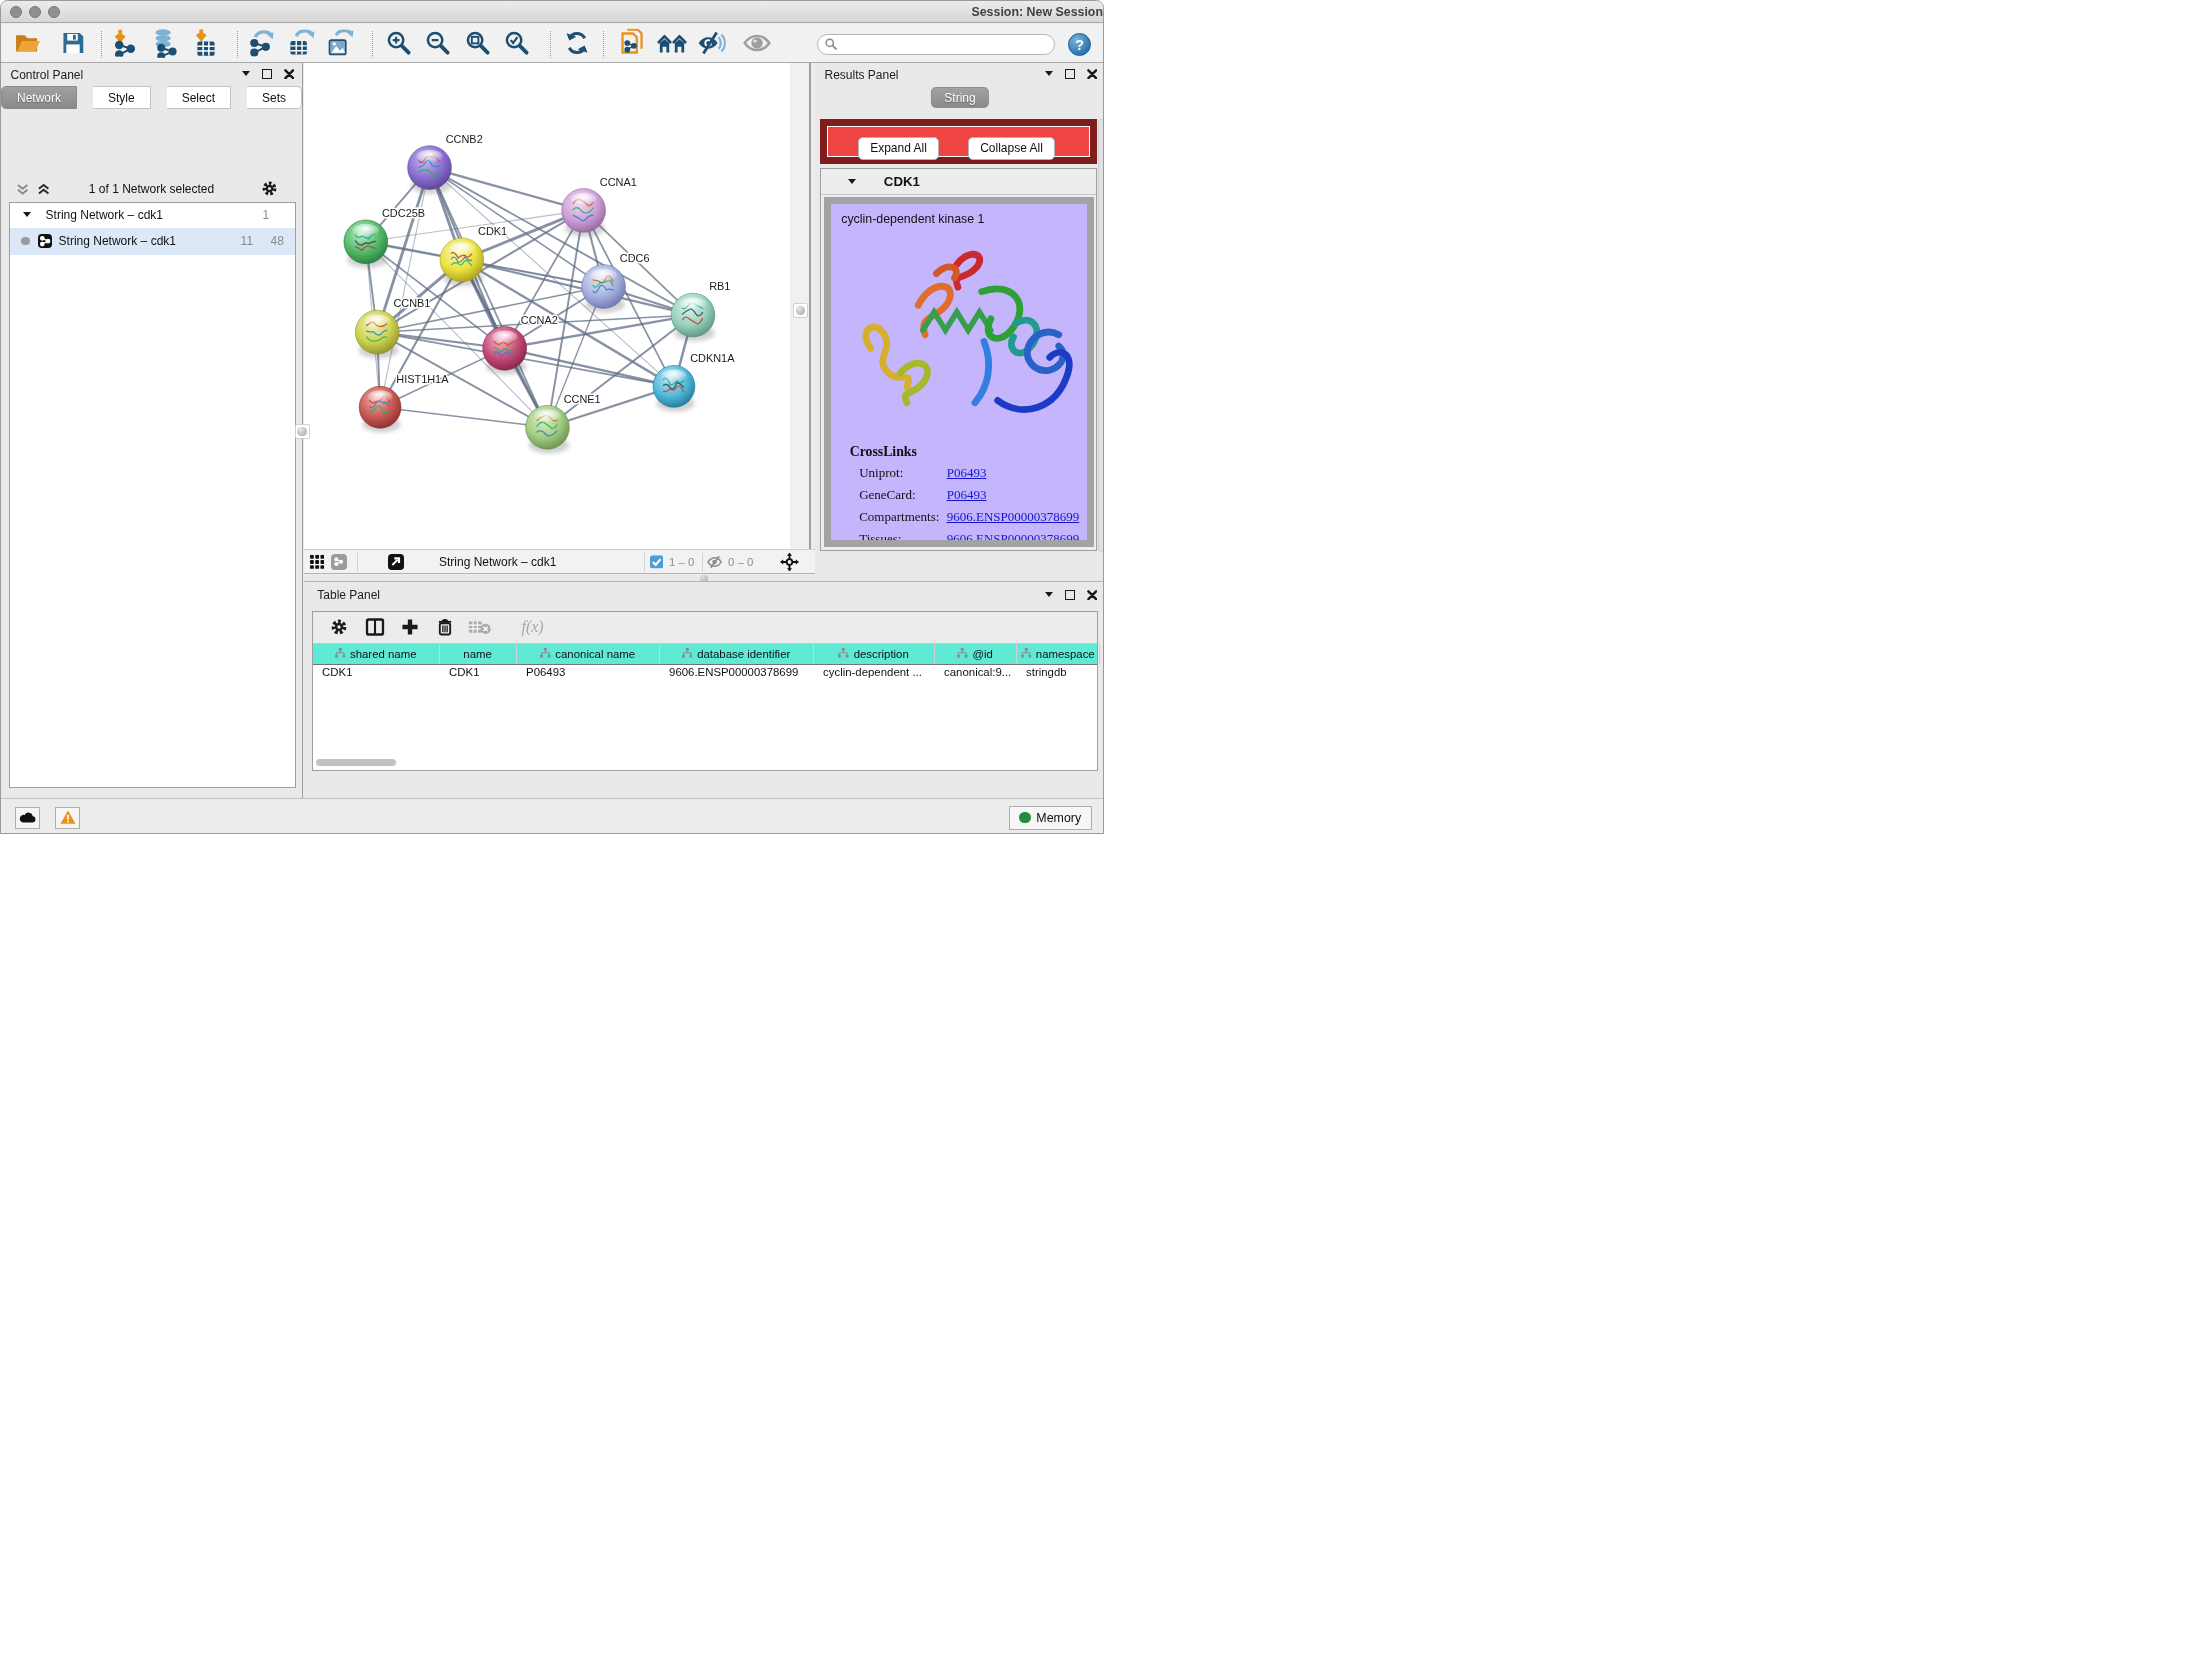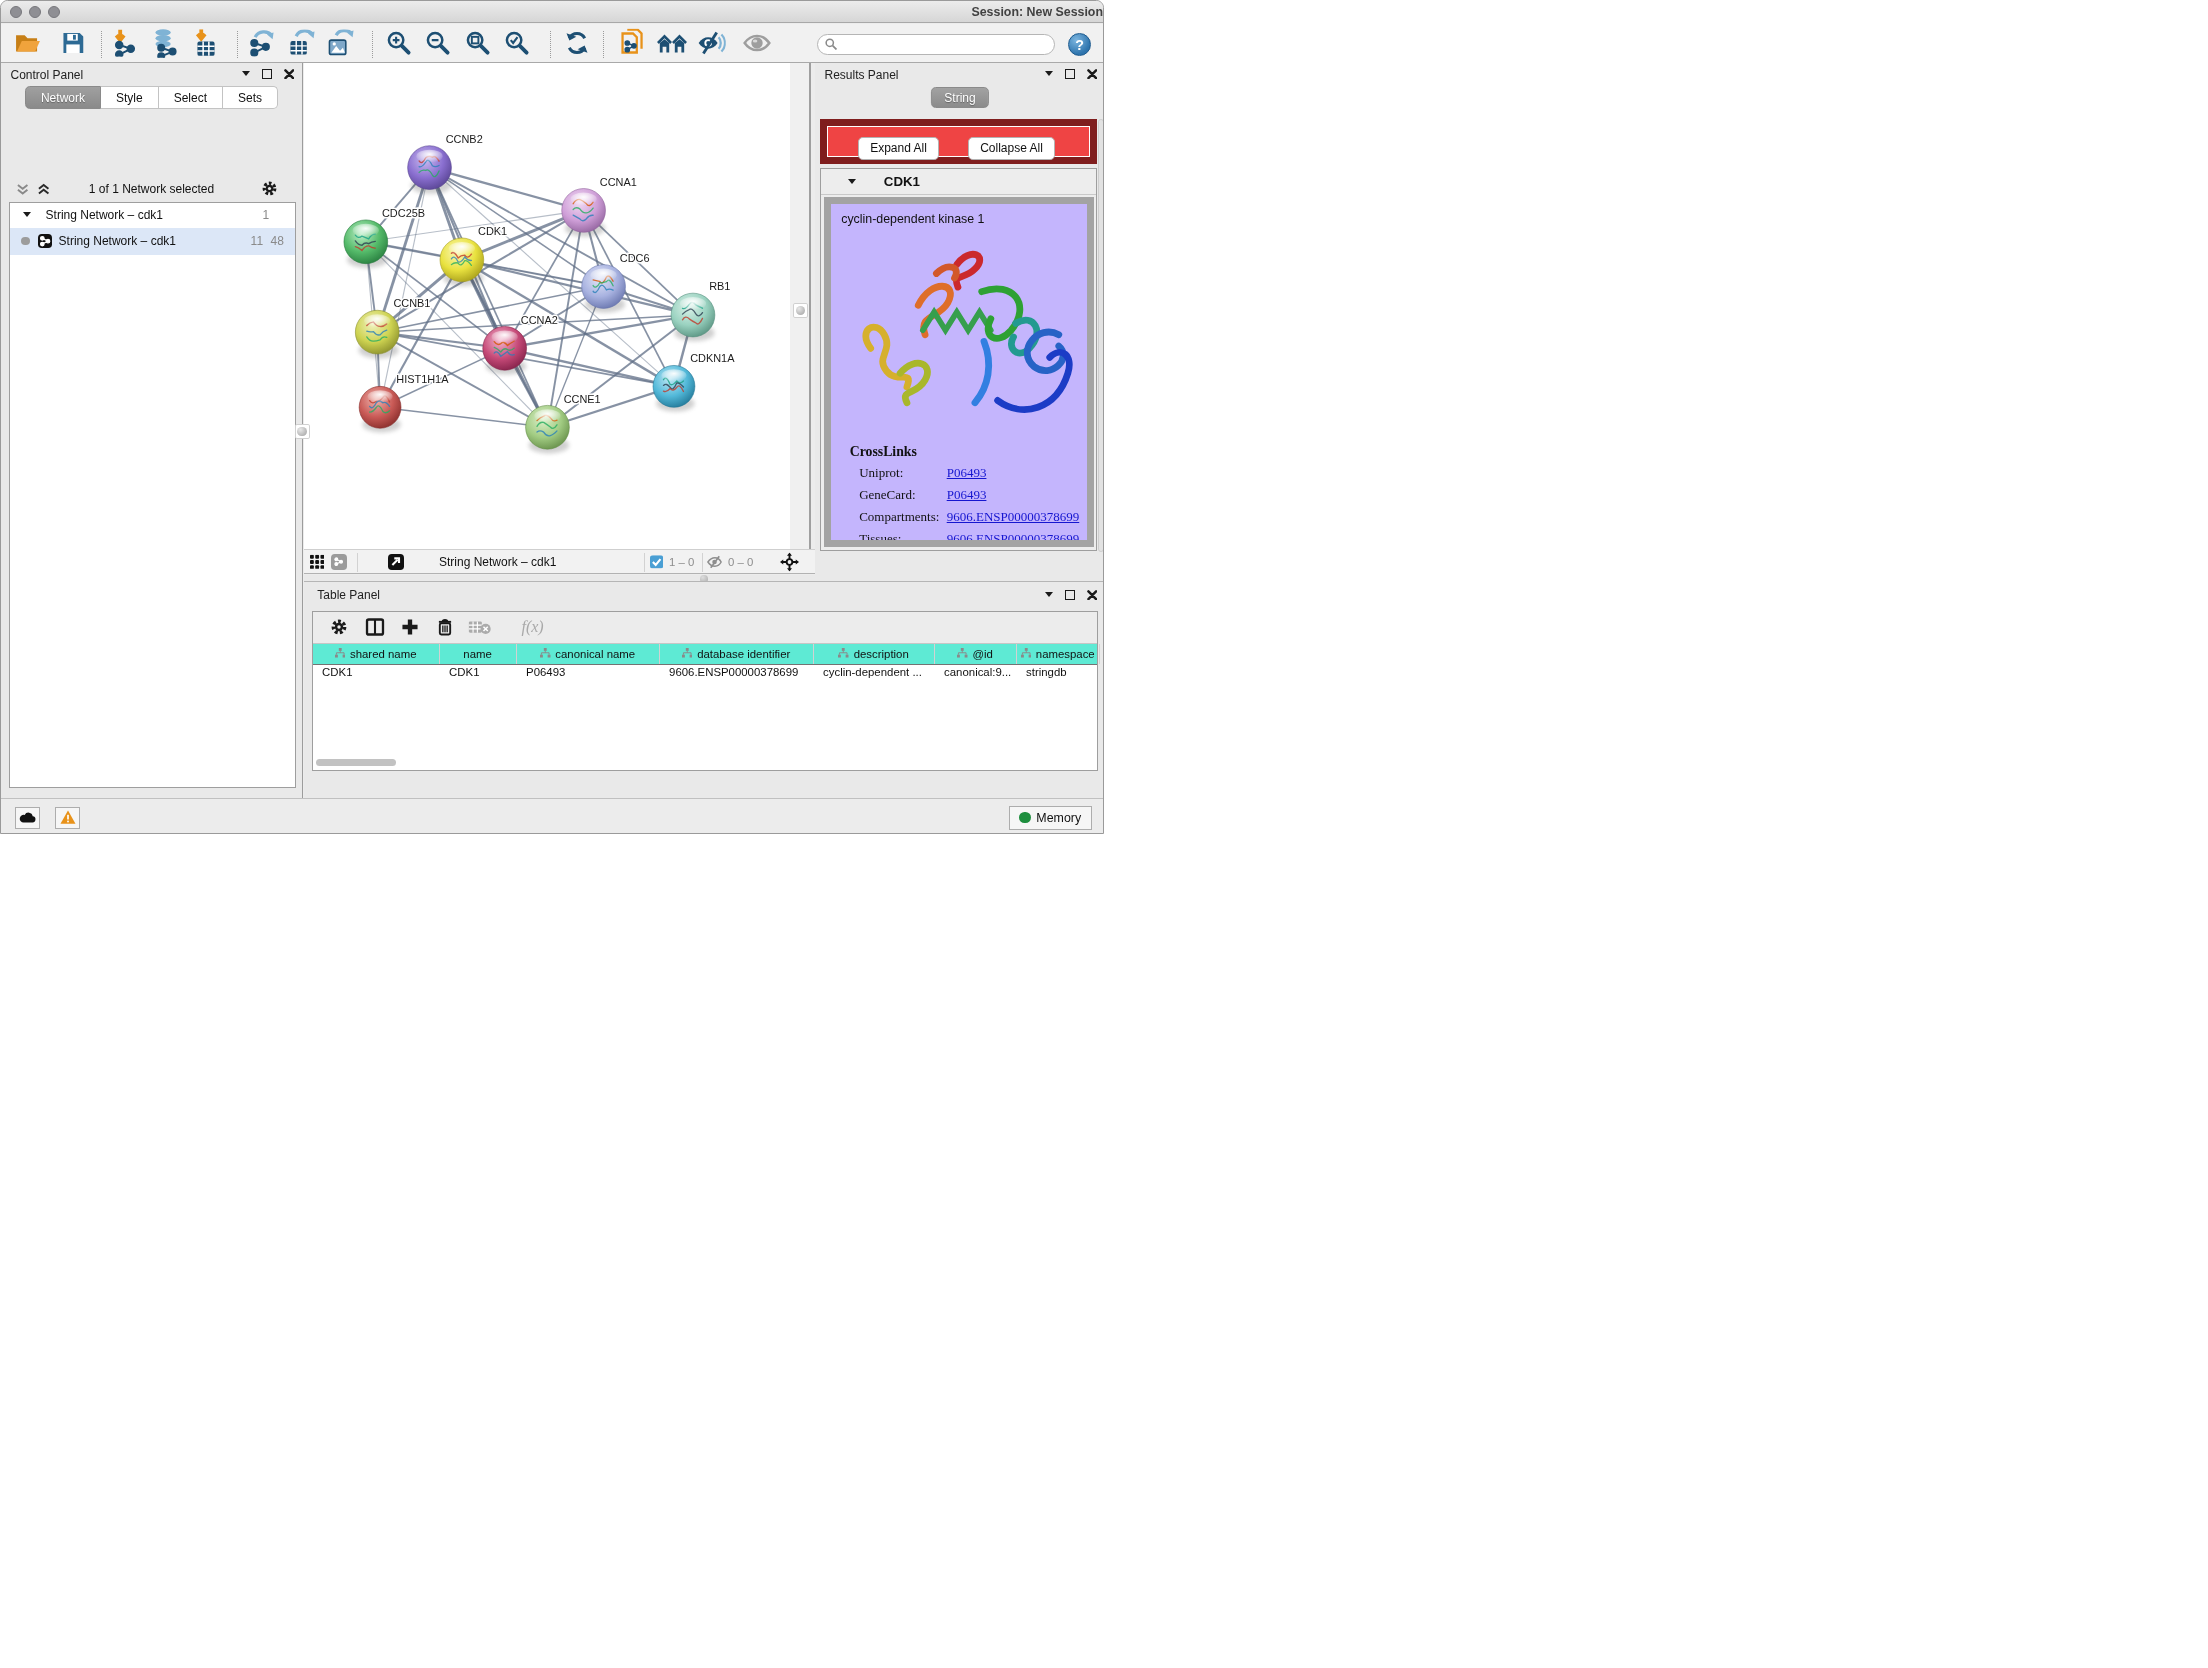--- a/index.html
+++ b/index.html
@@ -30,21 +30,21 @@
   .ph-title{font-size:12px;color:#222;}
   .tri-down{width:0;height:0;border-left:4.8px solid transparent;border-right:4.8px solid transparent;
     border-top:5.7px solid #1a1a1a;display:inline-block;}
   .sq{display:inline-block;width:9.5px;height:9.5px;border:1.5px solid #1a1a1a;background:transparent;}
   
   .control-panel{position:absolute;left:0;top:62px;width:302px;height:735px;background:#e9e9e9;
     border-right:1px solid #9c9c9c;}
   .cp-head,.rp-head,.tp-head{position:relative;height:23px;}
   .panel-title{position:absolute;left:9.5px;top:4.8px;}
   .head-icons{position:absolute;right:7.6px;top:5.7px;display:flex;gap:12.4px;align-items:center;}
-  .tabs-row{position:absolute;left:0;width:100%;display:flex;justify-content:center;}
+  .tabs-row{position:absolute;left:0;width:100%;display:flex;justify-content:space-between;}
   .tab{height:23px;line-height:23px;padding:0 15px;font-size:12px;background:#fff;
     border:1px solid #c3c3c3;border-left:none;color:#111;}
   .tab:first-child{border-left:1px solid #c3c3c3;border-radius:4.8px 0 0 4.8px;}
   .tab:last-child{border-radius:0 4.8px 4.8px 0;}
   .tab.sel{background:linear-gradient(#a0a0a0,#8a8a8a);color:#fff;border-color:#8a8a8a;
     text-shadow:0 1px 1px rgba(0,0,0,.35);}
   .cp-status{position:absolute;left:0;top:116px;width:100%;height:21px;}
   .cp-status .txt{position:absolute;left:0;right:0;text-align:center;top:2.9px;font-size:12px;color:#111;}
   .chev{position:absolute;top:3.8px;}
   .cp-tree{position:absolute;left:7.6px;top:139px;width:287px;bottom:10.5px;background:#fff;
@@ -368,21 +368,21 @@
           <svg width="14.3" height="14.3" viewBox="0 0 15 15">
               <g stroke="#fff" stroke-width="1.4" fill="#fff">
                 <path d="M4.5,4.5 L10.5,7.5 M4.5,10.5 L10.5,7.5" fill="none"></path>
                 <circle cx="4.5" cy="4.5" r="1.8"></circle>
                 <circle cx="10.5" cy="7.5" r="1.8"></circle>
                 <circle cx="4.5" cy="10.5" r="1.8"></circle>
               </g>
             </svg>
         </span>
         <span class="lbl" style="left:49px;top:5.7px">String Network – cdk1</span>
-        <span class="num" style="left:241px;top:5.7px">11</span>
+        <span class="num" style="left:231px;top:5.7px">11</span>
         <span class="num" style="left:261px;top:5.7px">48</span>
       </div>
     </div>
   </div>
 
   <div class="network-region">
     <span class="left-handle"></span>
     <svg id="net-canvas" viewBox="0 0 511 511">
       <defs>
         <filter id="soft" x="-40%" y="-40%" width="180%" height="180%">

